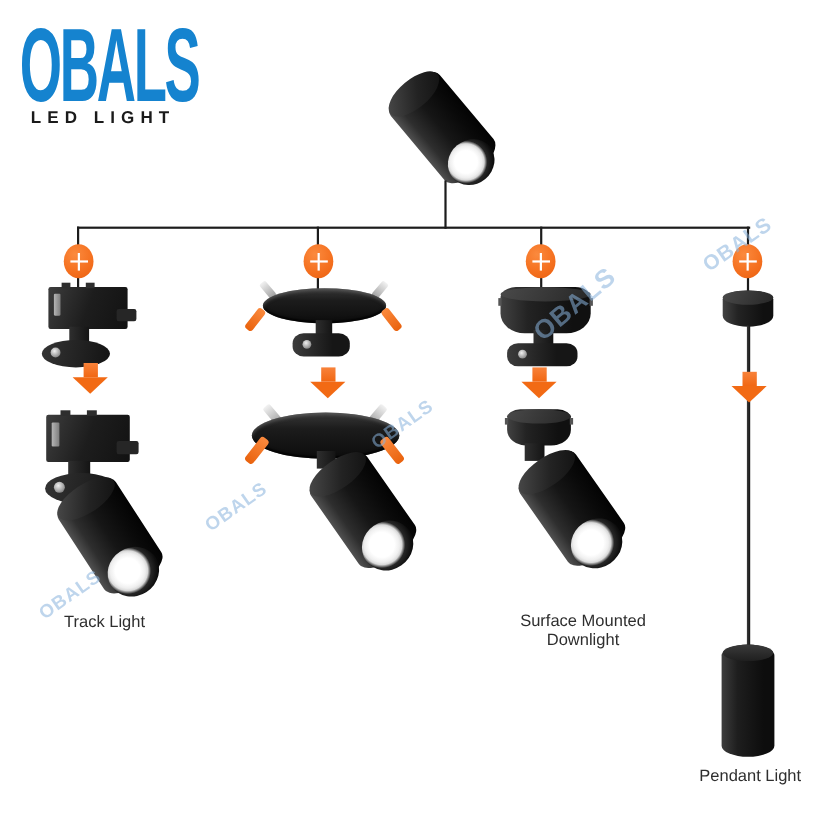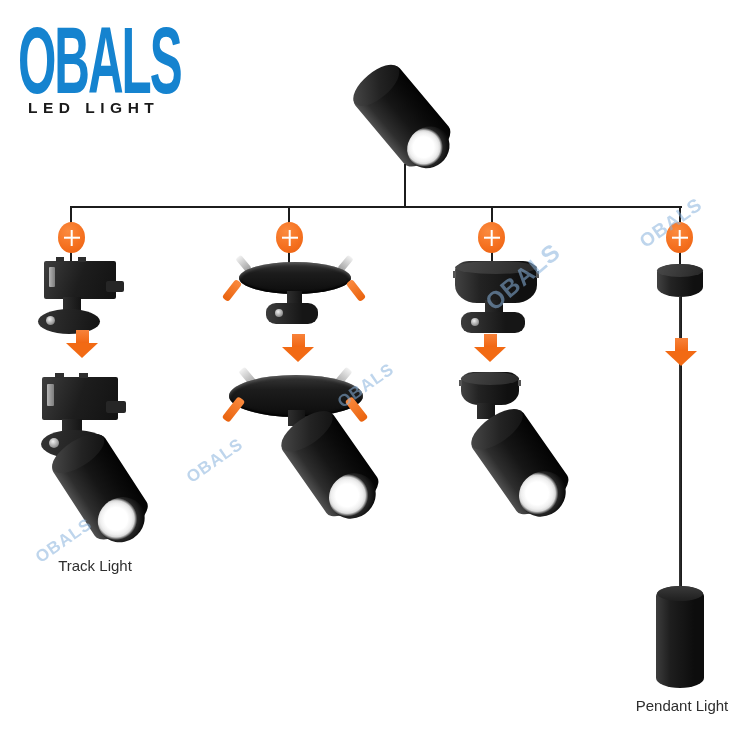--- a/index.html
+++ b/index.html
@@ -152,20 +152,21 @@
 
   <div class="cup" style="left:461px;top:372px;width:58px;height:33px;border-radius:12px 12px 18px 18px / 9px 9px 14px 14px;">
     <div class="pin" style="left:-2px;top:8px;width:3px;height:6px;background:#555;"></div>
     <div class="pin" style="right:-2px;top:8px;width:3px;height:6px;background:#555;"></div>
   </div>
   <div class="stem" style="left:477px;top:403px;width:18px;height:16px;"></div>
   <div class="tube-wrap" style="left:489px;top:410px;width:62px;height:104px;transform:rotate(-35deg);">
     <div class="tube-body"></div>
     <div class="face" style="width:48px;height:44px;"></div>
   </div>
+  <div class="lbl" style="left:455px;top:556px;width:150px;">Surface Mounted Downlight</div>
 
   <div class="cup" style="left:657px;top:264px;width:46px;height:33px;border-radius:23px 23px 23px 23px / 8px 8px 10px 10px;"></div>
   <div class="cable" style="left:679px;top:296px;height:292px;"></div>
   <div class="arrow" style="left:665px;top:338px;">
     <div class="shaft"></div>
       <div class="head"></div>
   </div>
   <div class="pendant-cyl" style="left:656px;top:586px;width:48px;height:102px;"></div>
   <div class="lbl" style="left:612px;top:697px;width:140px;">Pendant Light</div>
 

